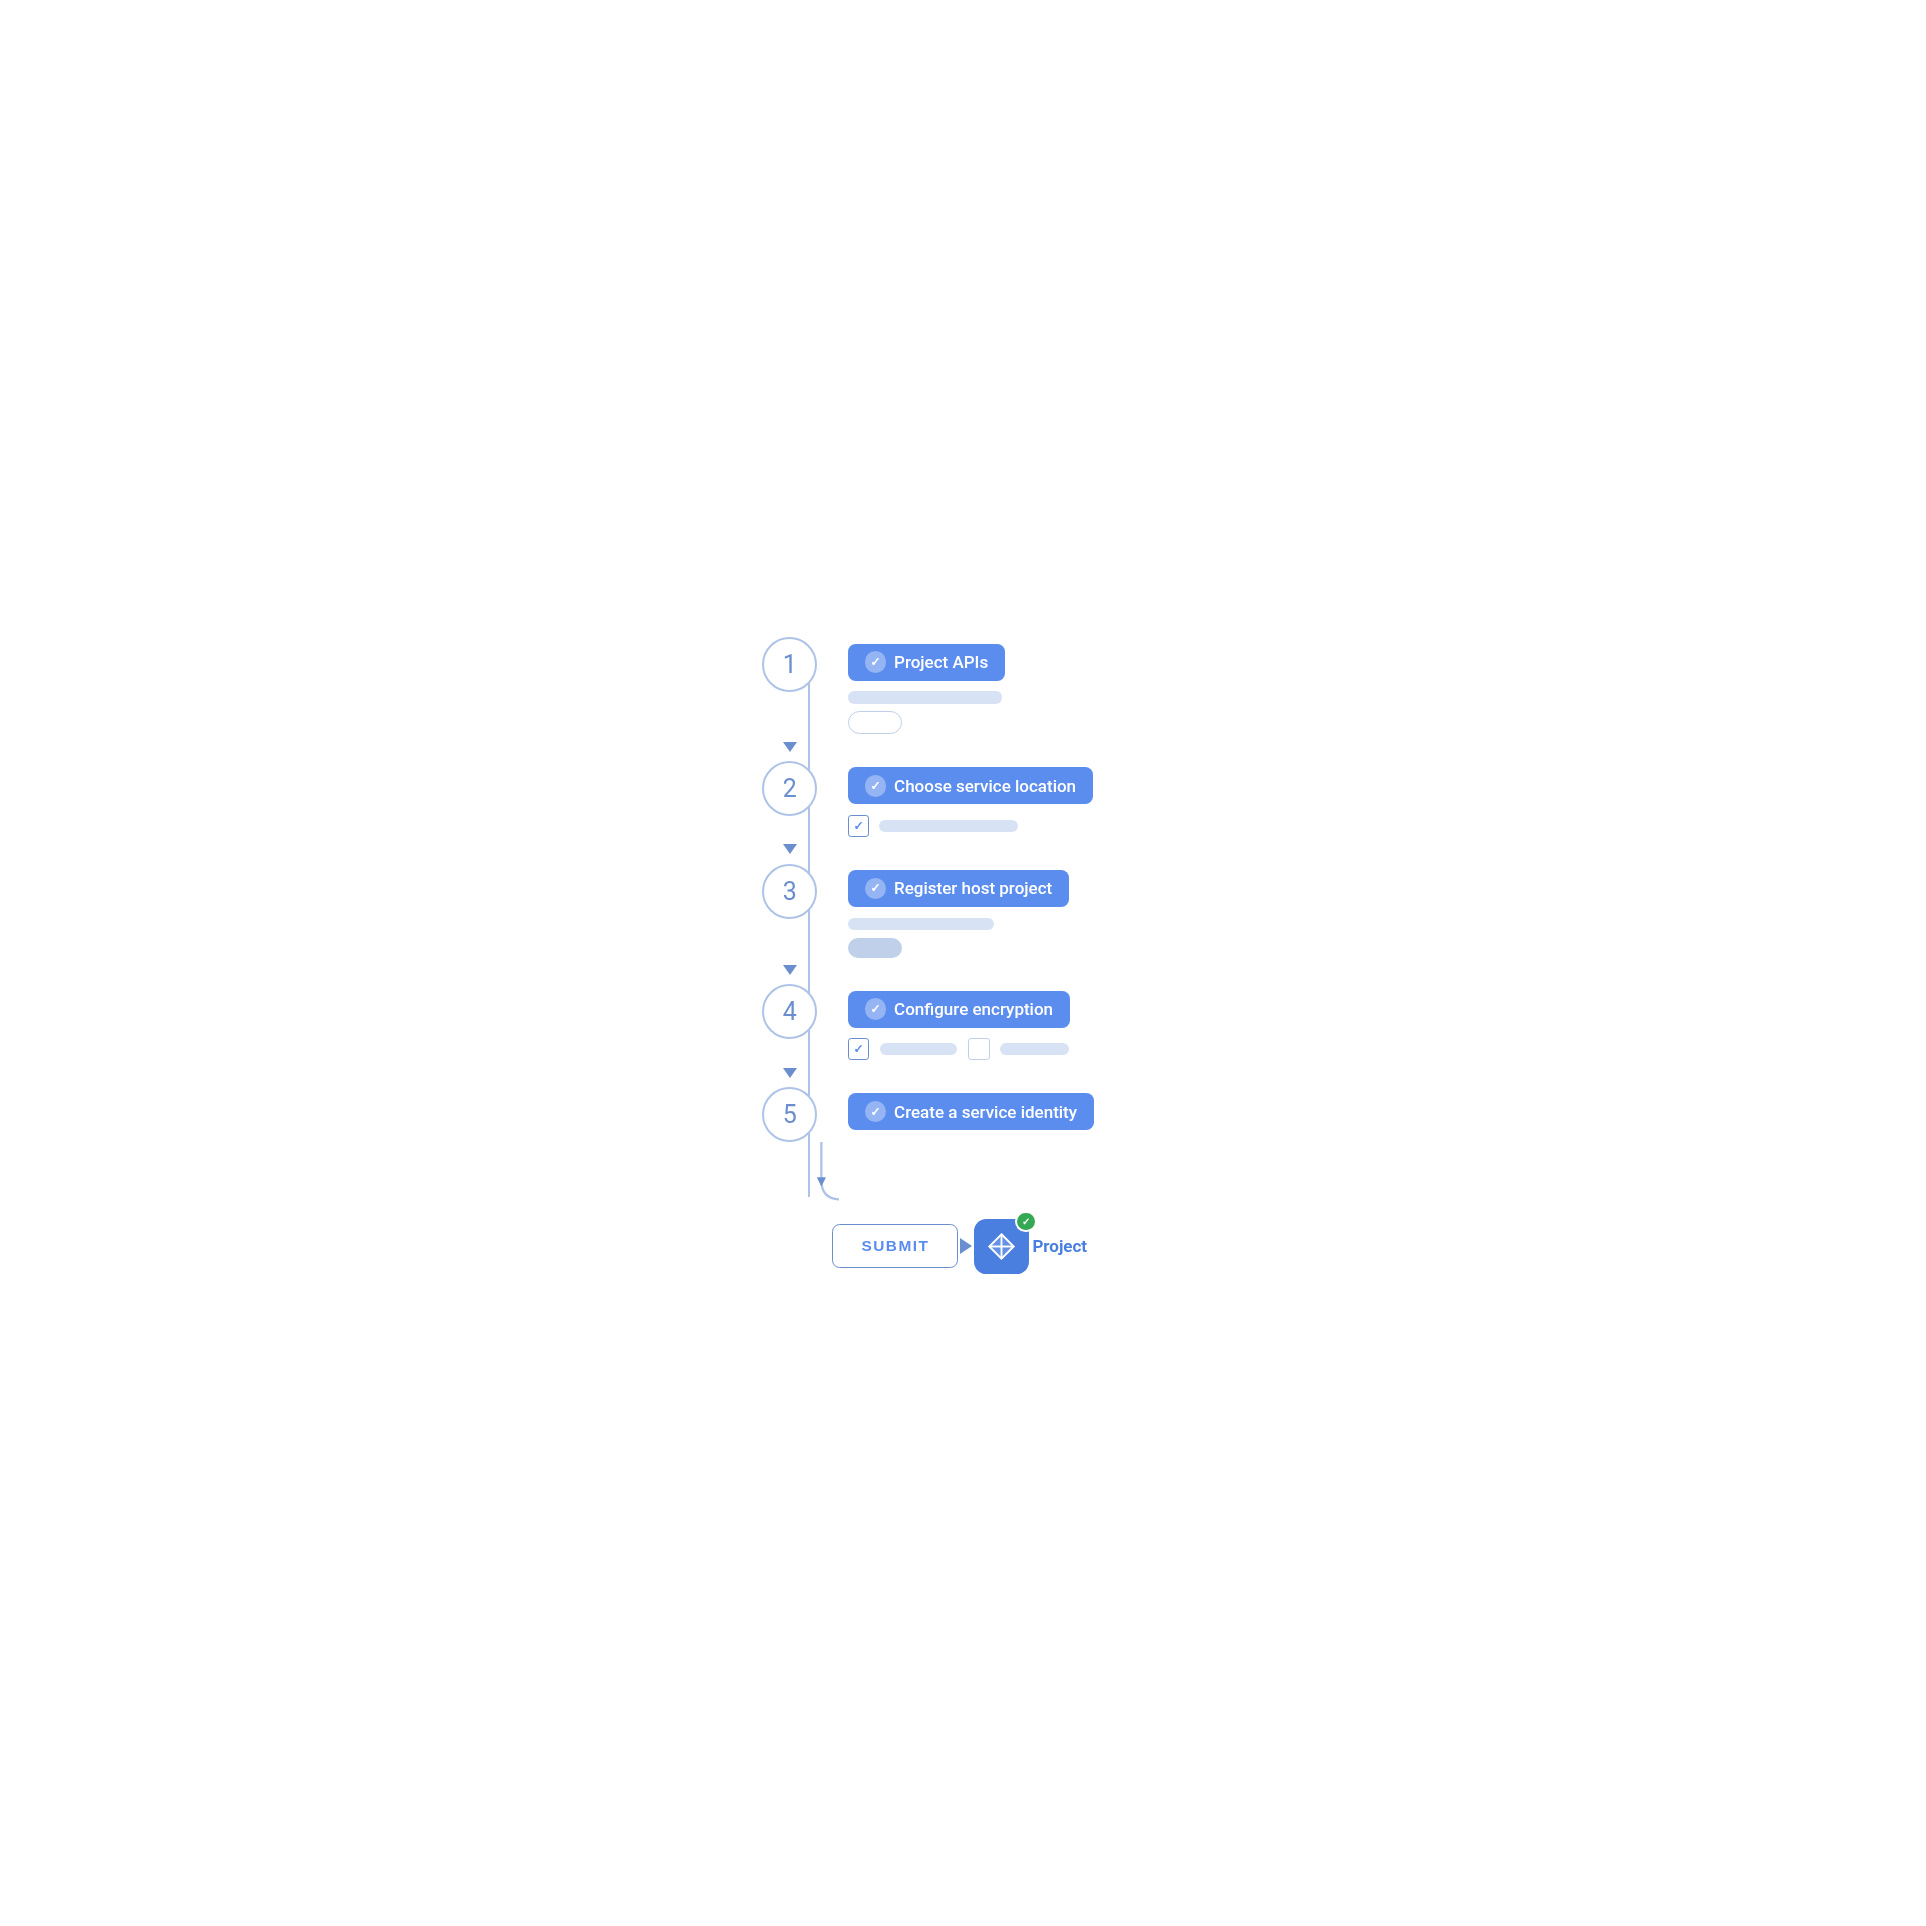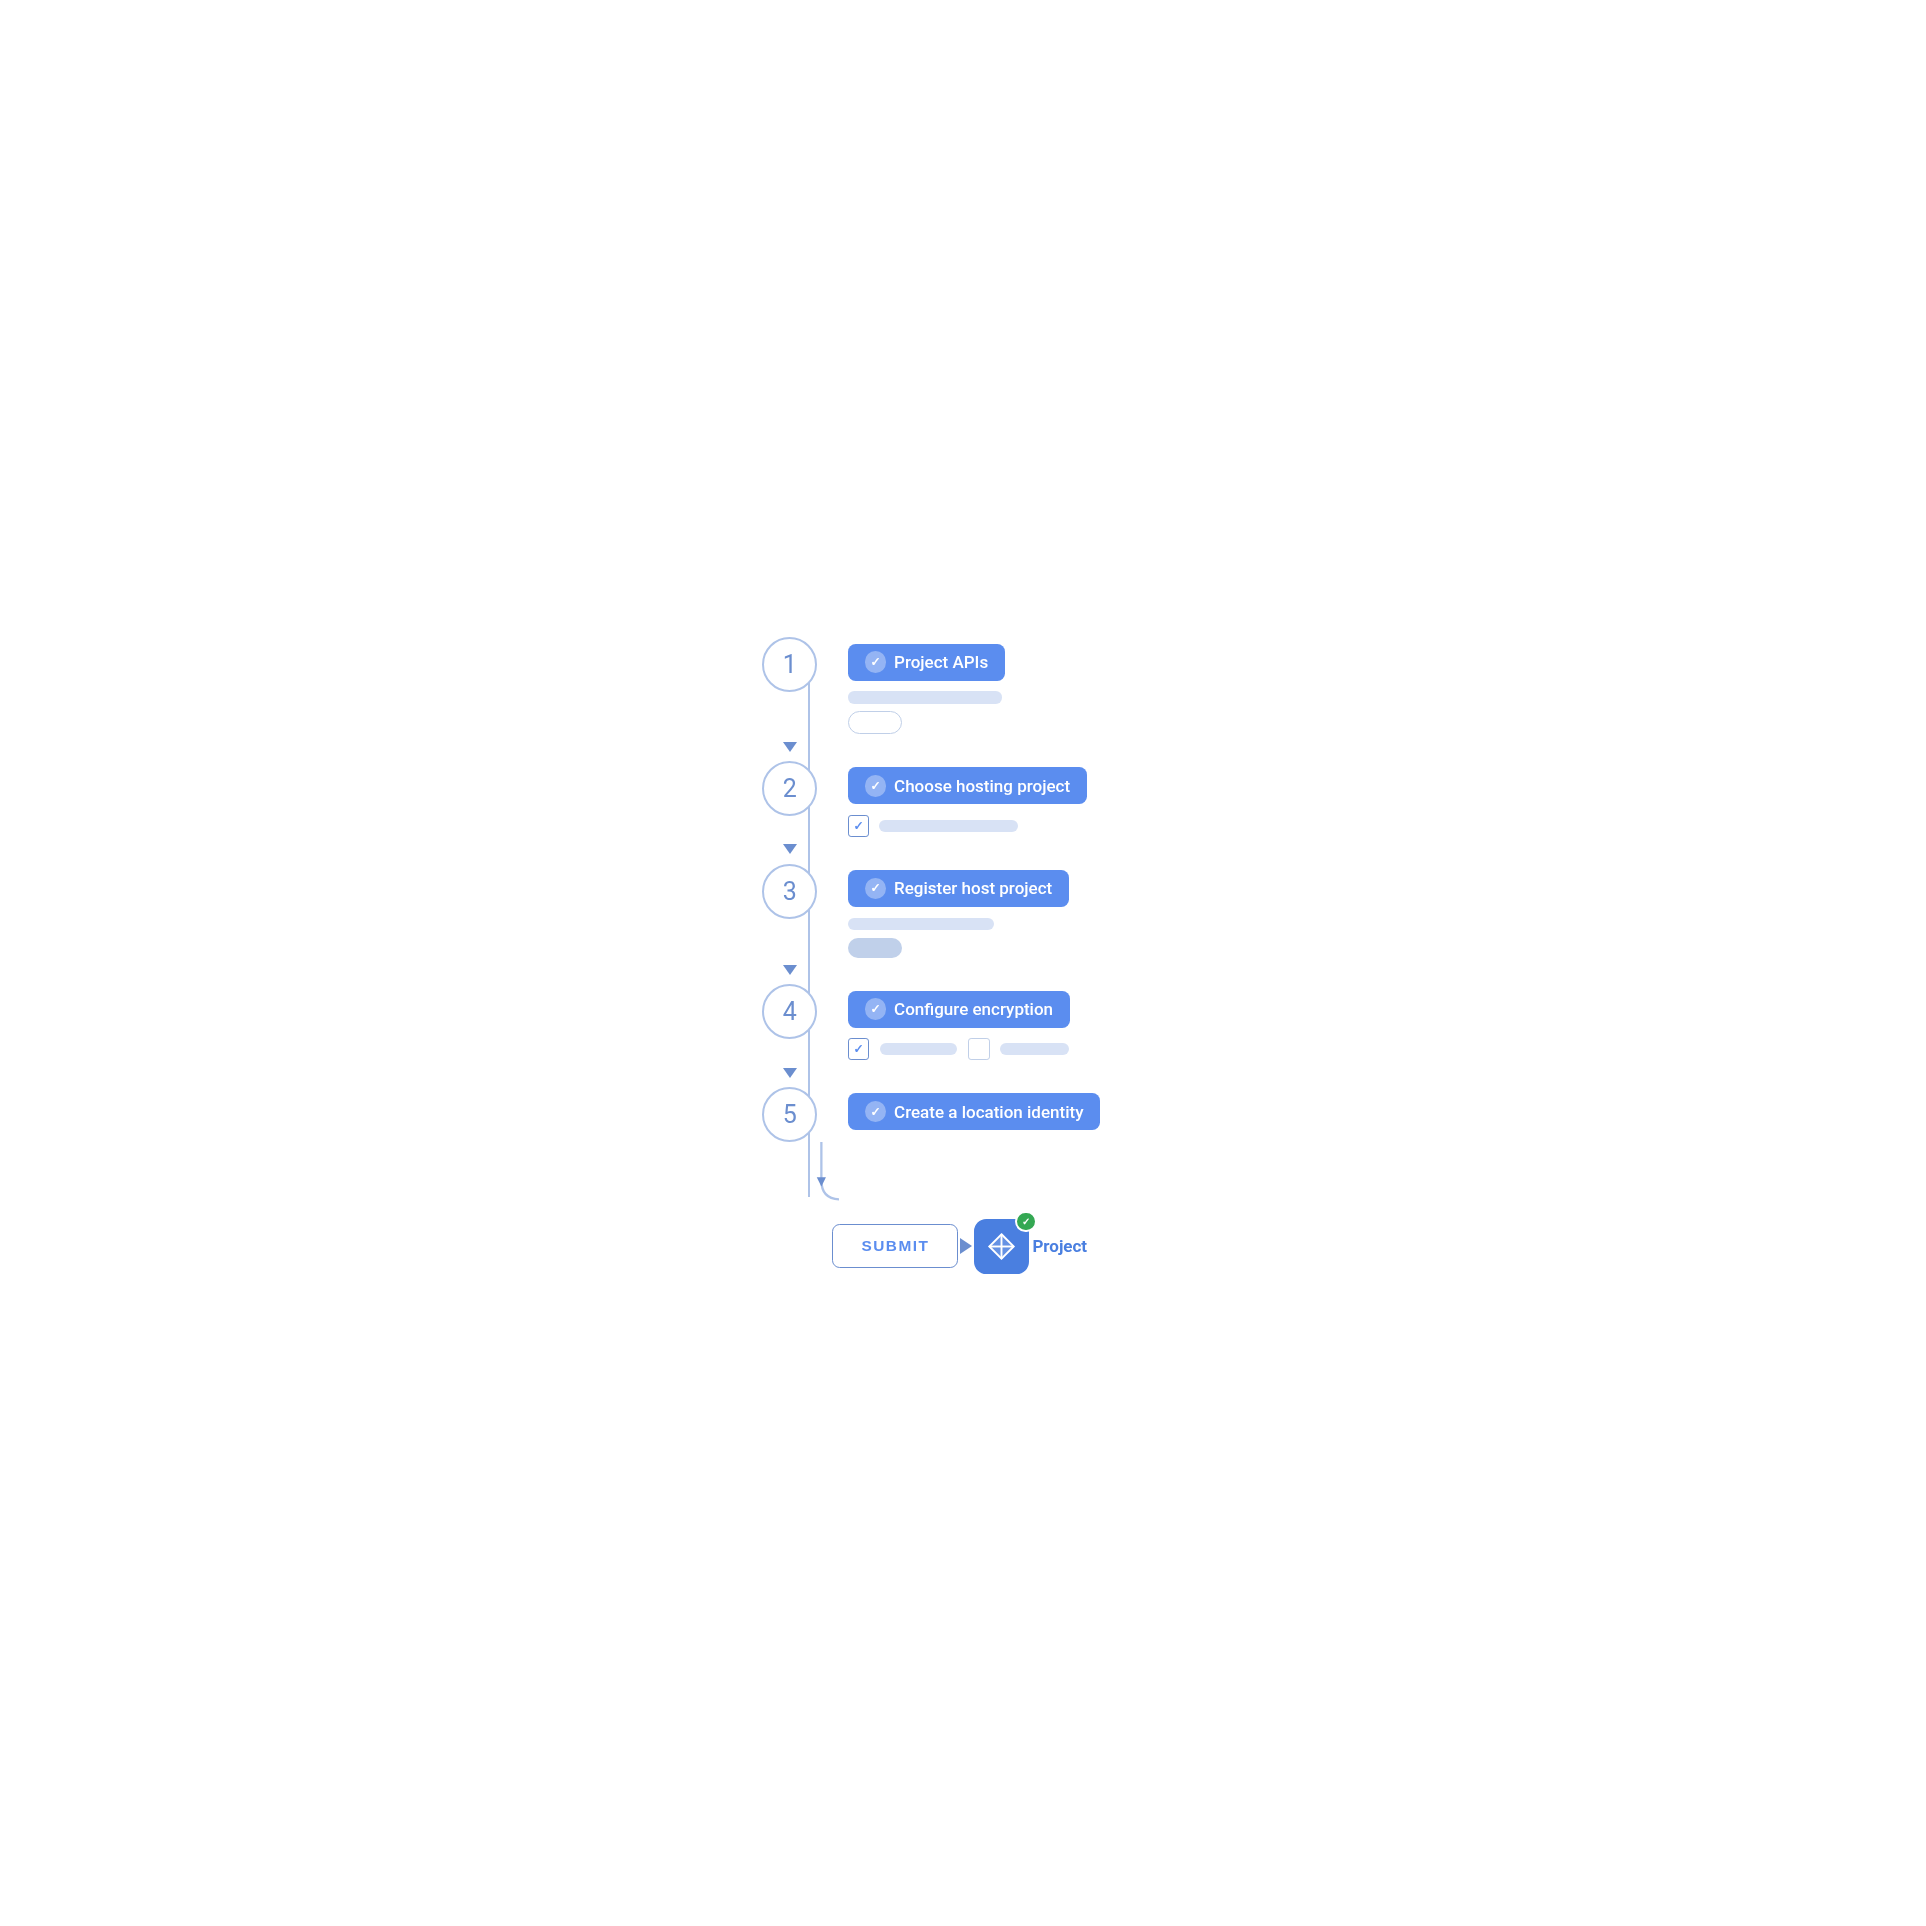--- a/index.html
+++ b/index.html
@@ -280,21 +280,21 @@
     <div class="step-left">
       <div class="step-circle">
         <span>2</span>
       </div>
     </div>
     <div class="step-content">
       <div class="step-badge">
         <div class="check-circle">
           <span class="check-mark">✓</span>
         </div>
-        <span>Choose hosting project</span>
+        <span>Choose service location</span>
       </div>
       <div class="sub-items">
         <div class="sub-item-checkbox-row">
           <div class="checkbox-item checked"></div>
           <div class="sub-item-bar" style="width:139px;"></div>
         </div>
       </div>
     </div>
   </div>
 
@@ -361,21 +361,21 @@
     <div class="step-left">
       <div class="step-circle">
         <span>5</span>
       </div>
     </div>
     <div class="step-content">
       <div class="step-badge">
         <div class="check-circle">
           <span class="check-mark">✓</span>
         </div>
-        <span>Create a location identity</span>
+        <span>Create a service identity</span>
       </div>
     </div>
   </div>
 
   <div style="position:relative; height:69px; width:85px;">
     <svg width="92" height="69" viewBox="0 0 120 90">
 
       <line x1="97" y1="0" x2="97" y2="50" stroke="#aec3e8" stroke-width="3"></line>
 
       <path d="M97,50 Q97,75 122,75" fill="none" stroke="#aec3e8" stroke-width="3"></path>

